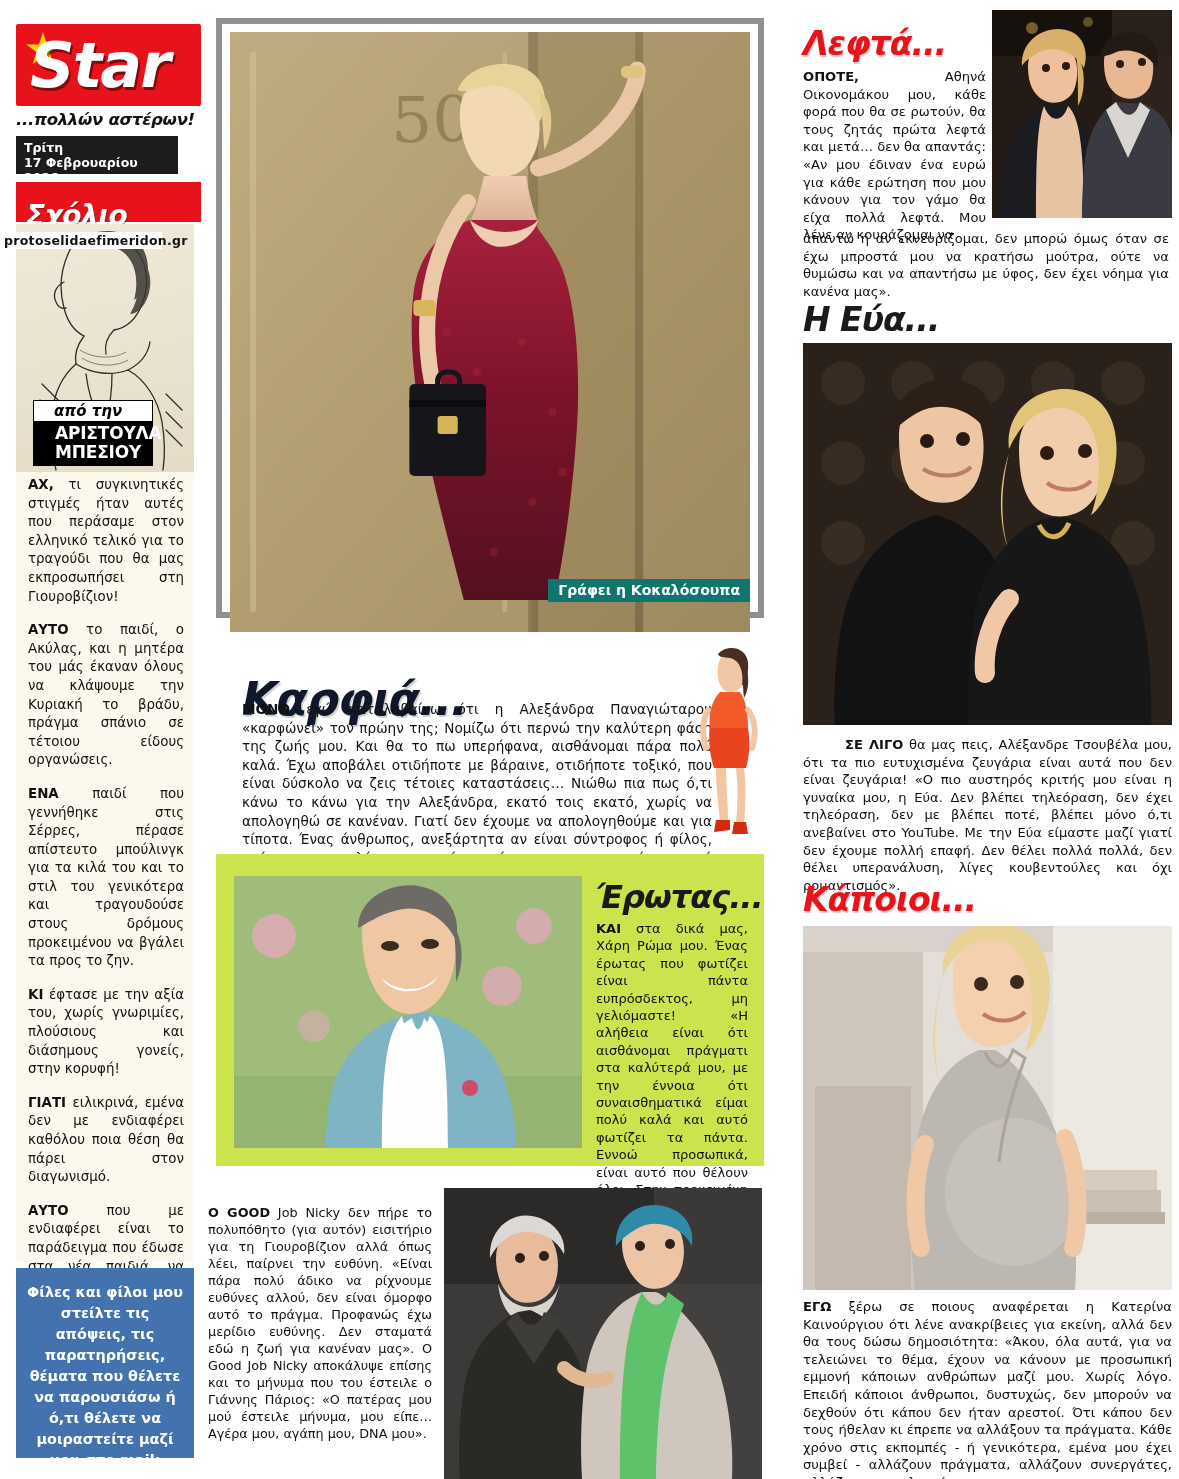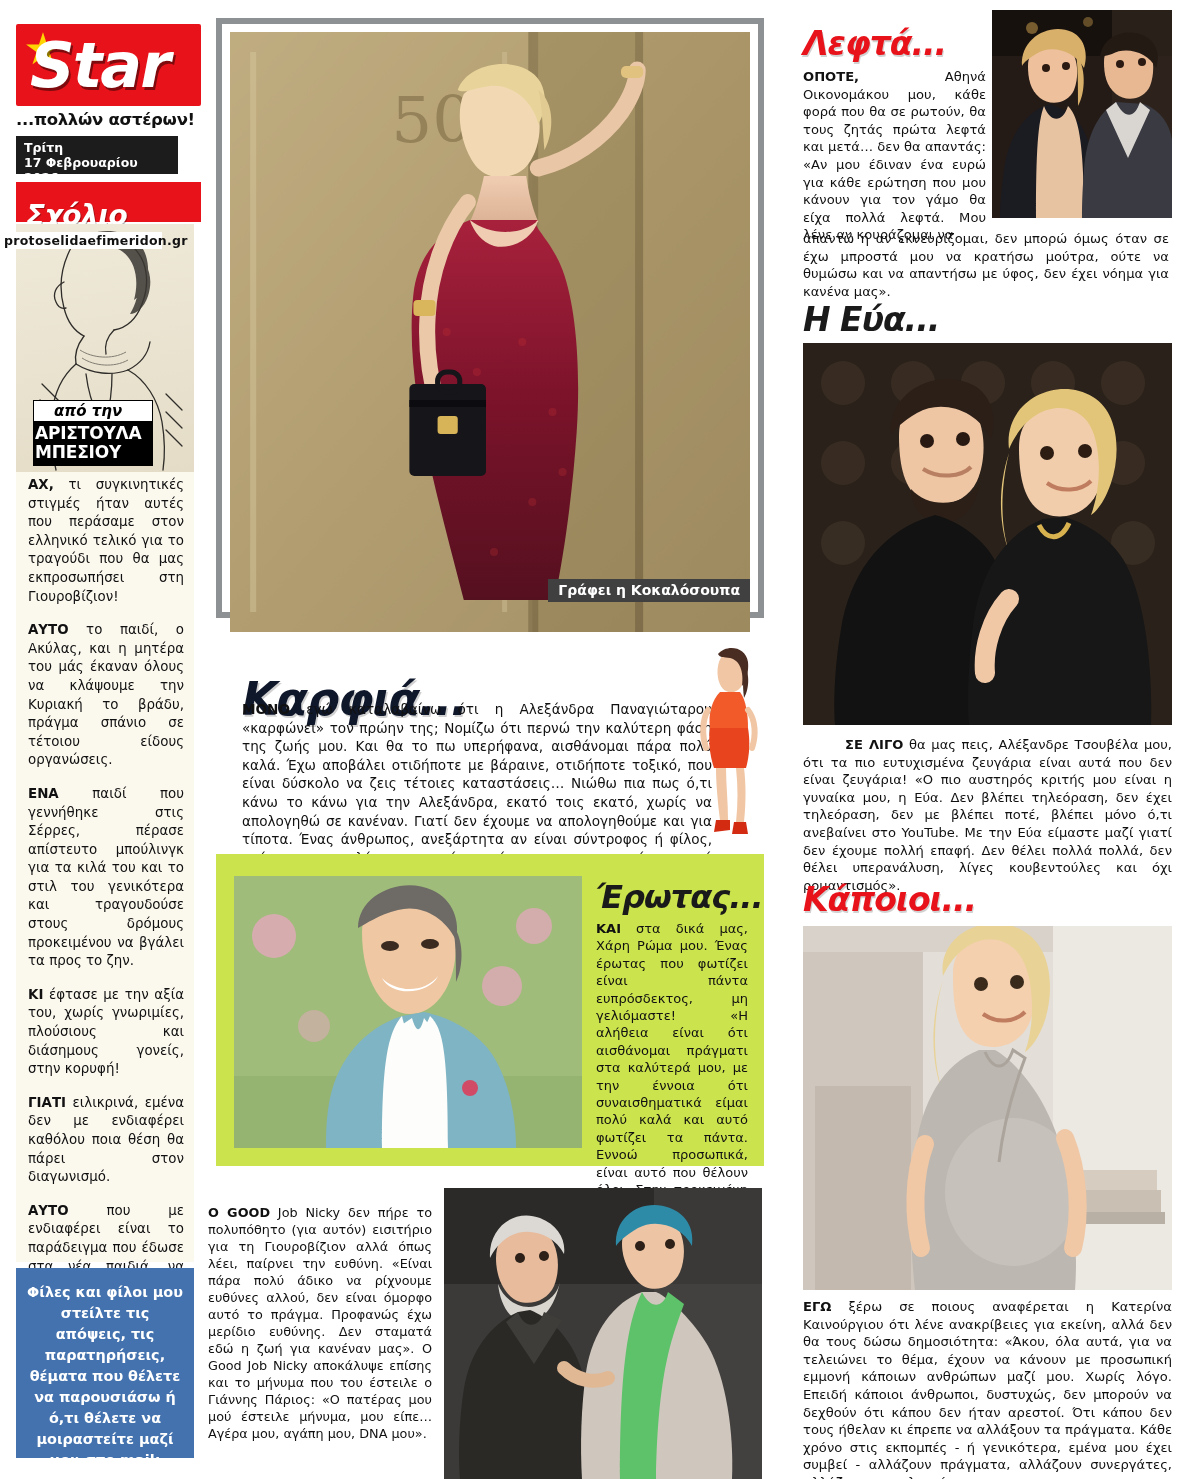--- a/index.html
+++ b/index.html
@@ -28,21 +28,21 @@
   .logo-word {
     position: absolute; left: 14px; top: 2px; width: 180px;
     font-family: "DejaVu Sans", sans-serif;
     font-weight: 900; font-style: italic; font-size: 62px; line-height: 80px;
     color: #ffffff;
     letter-spacing: -2px;
     text-shadow: 2px 3px 0 rgba(0,0,0,0.45);
   }
   .tagline {
     position: absolute; left: 16px; top: 110px; width: 190px;
-    font-weight: 800; font-size: 16.5px; color: #111;
+    font-weight: 800; font-style: italic; font-size: 16.5px; color: #111;
     letter-spacing: -0.3px;
   }
   .datebar {
     position: absolute; left: 16px; top: 136px; width: 162px; height: 38px;
     background: #1c1c1c; color: #fff; padding: 4px 8px;
   }
   .datebar div { font-weight: 800; font-size: 12.5px; line-height: 15px; }
 
   .schol-head {
     position: absolute; left: 16px; top: 182px; width: 185px; height: 40px;
@@ -70,21 +70,21 @@
   .byline {
     position: absolute; left: 33px; top: 400px; width: 120px; z-index: 12;
   }
   .byline .b1 {
     background: #ffffff; border: 1.5px solid #000;
     font-weight: 800; font-style: italic; font-size: 15px;
     padding: 1px 20px; color:#000;
   }
   .byline .b2 {
     background: #000; color:#fff; font-weight: 800; font-size: 17px;
-    padding: 2px 6px 4px 2px; line-height: 19px; letter-spacing:-0.2px;
+    padding: 2px 6px 4px 22px; line-height: 19px; letter-spacing:-0.2px;
   }
 
   .editorial {
     position: absolute; left: 16px; top: 472px; width: 178px; height: 790px;
     background: #fbf8ee;
     padding: 4px 10px 6px 12px;
   }
   .editorial p {
     font-size: 13.4px; line-height: 18.6px; color: #111;
     margin-bottom: 15px; text-align: justify;
@@ -123,21 +123,21 @@
     text-shadow: 1.5px 2px 0 rgba(0,0,0,0.18);
     margin-top: 36px;
   }
   .karfia-body {
     position: absolute; left: 20px; top: 676px; width: 470px;
     font-size: 13.6px; line-height: 18.6px; color: #111; text-align: justify;
   }
   .karfia-body b { font-weight: 800; }
   .karfia-credit {
     position: absolute; right: 8px; bottom: 10px;
-    background: #404040; color: #fff;
+    background: #0f766e; color: #fff;
     font-weight: 800; font-size: 14px; padding: 3px 10px 4px 10px;
   }
   .redlady { position: absolute; right: -2px; top: 620px; width: 62px; height: 200px; }
 
   
   .erotas {
     position: absolute; left: 216px; top: 854px; width: 548px; height: 312px;
     background: #cbe34c;
     padding: 14px;
   }

